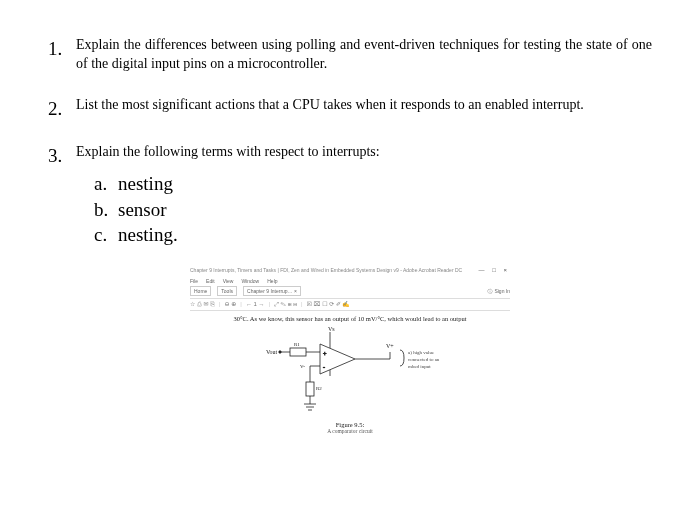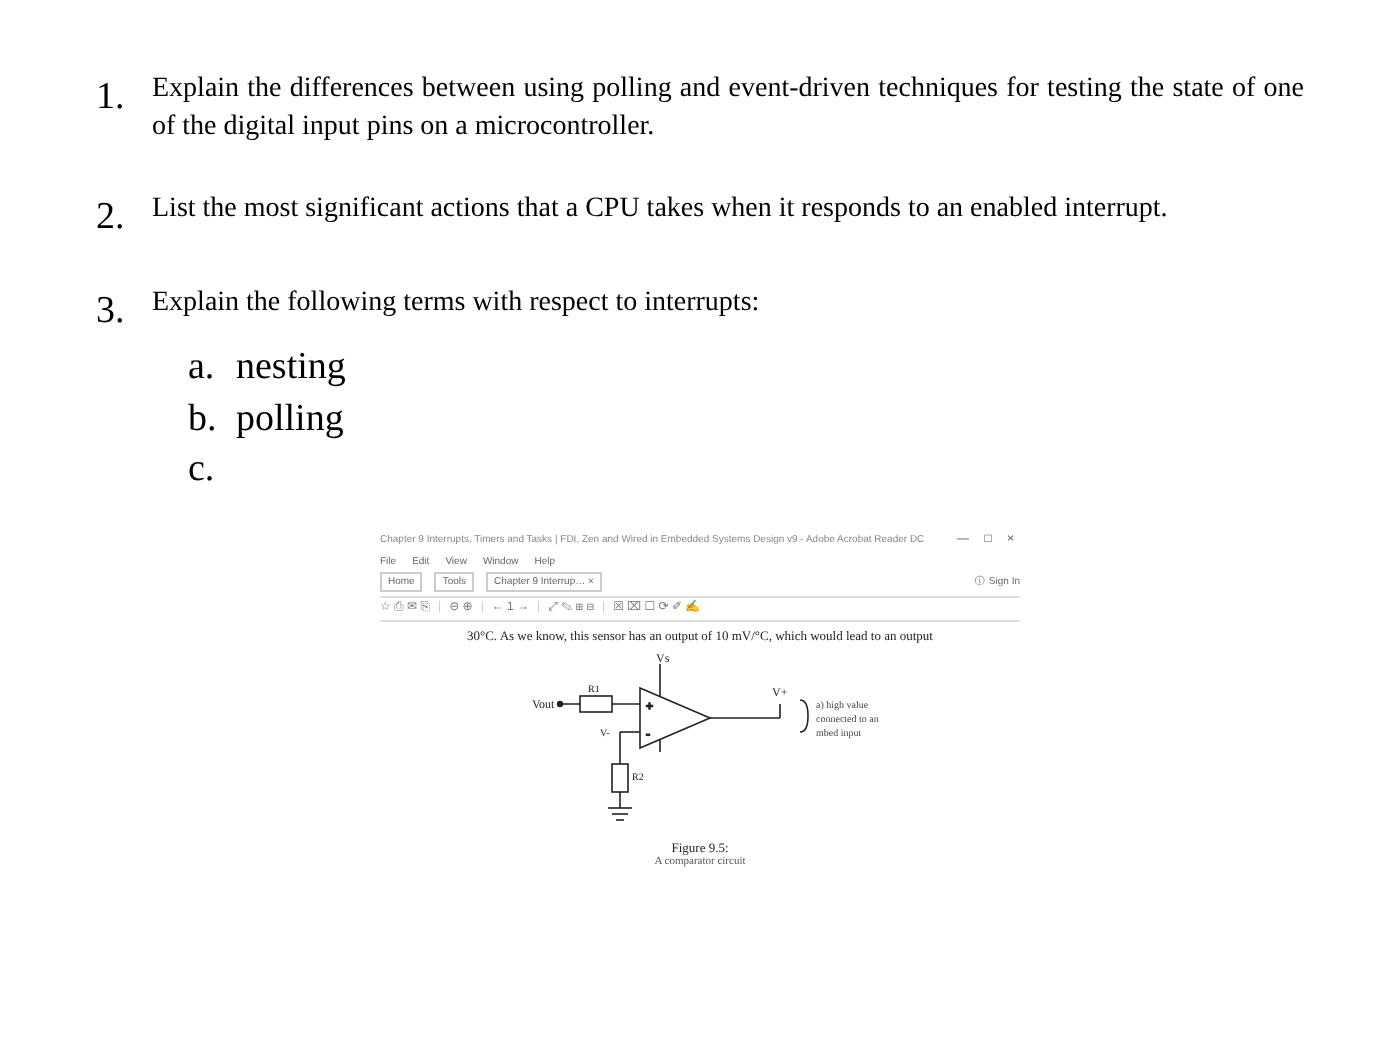--- a/index.html
+++ b/index.html
@@ -61,24 +61,25 @@
       <span class="qnum">3.</span>
       <span class="qtext">Explain the following terms with respect to interrupts:</span>
     </div>
     <ol class="sublist">
       <li class="subitem">
         <span class="subletter">a.</span>
         <span>nesting</span>
       </li>
       <li class="subitem">
         <span class="subletter">b.</span>
-        <span>polling</span>
+        <span>sensor</span>
       </li>
       <li class="subitem">
         <span class="subletter">c.</span>
+        <span>nesting.</span>
       </li>
     </ol>
   </li>
 
 </ol>
 
 <div class="fig">
   <div class="fig-chrome">
     <div class="fig-titlebar">
       <span>Chapter 9 Interrupts, Timers and Tasks | FDI, Zen and Wired in Embedded Systems Design v9 - Adobe Acrobat Reader DC</span>

